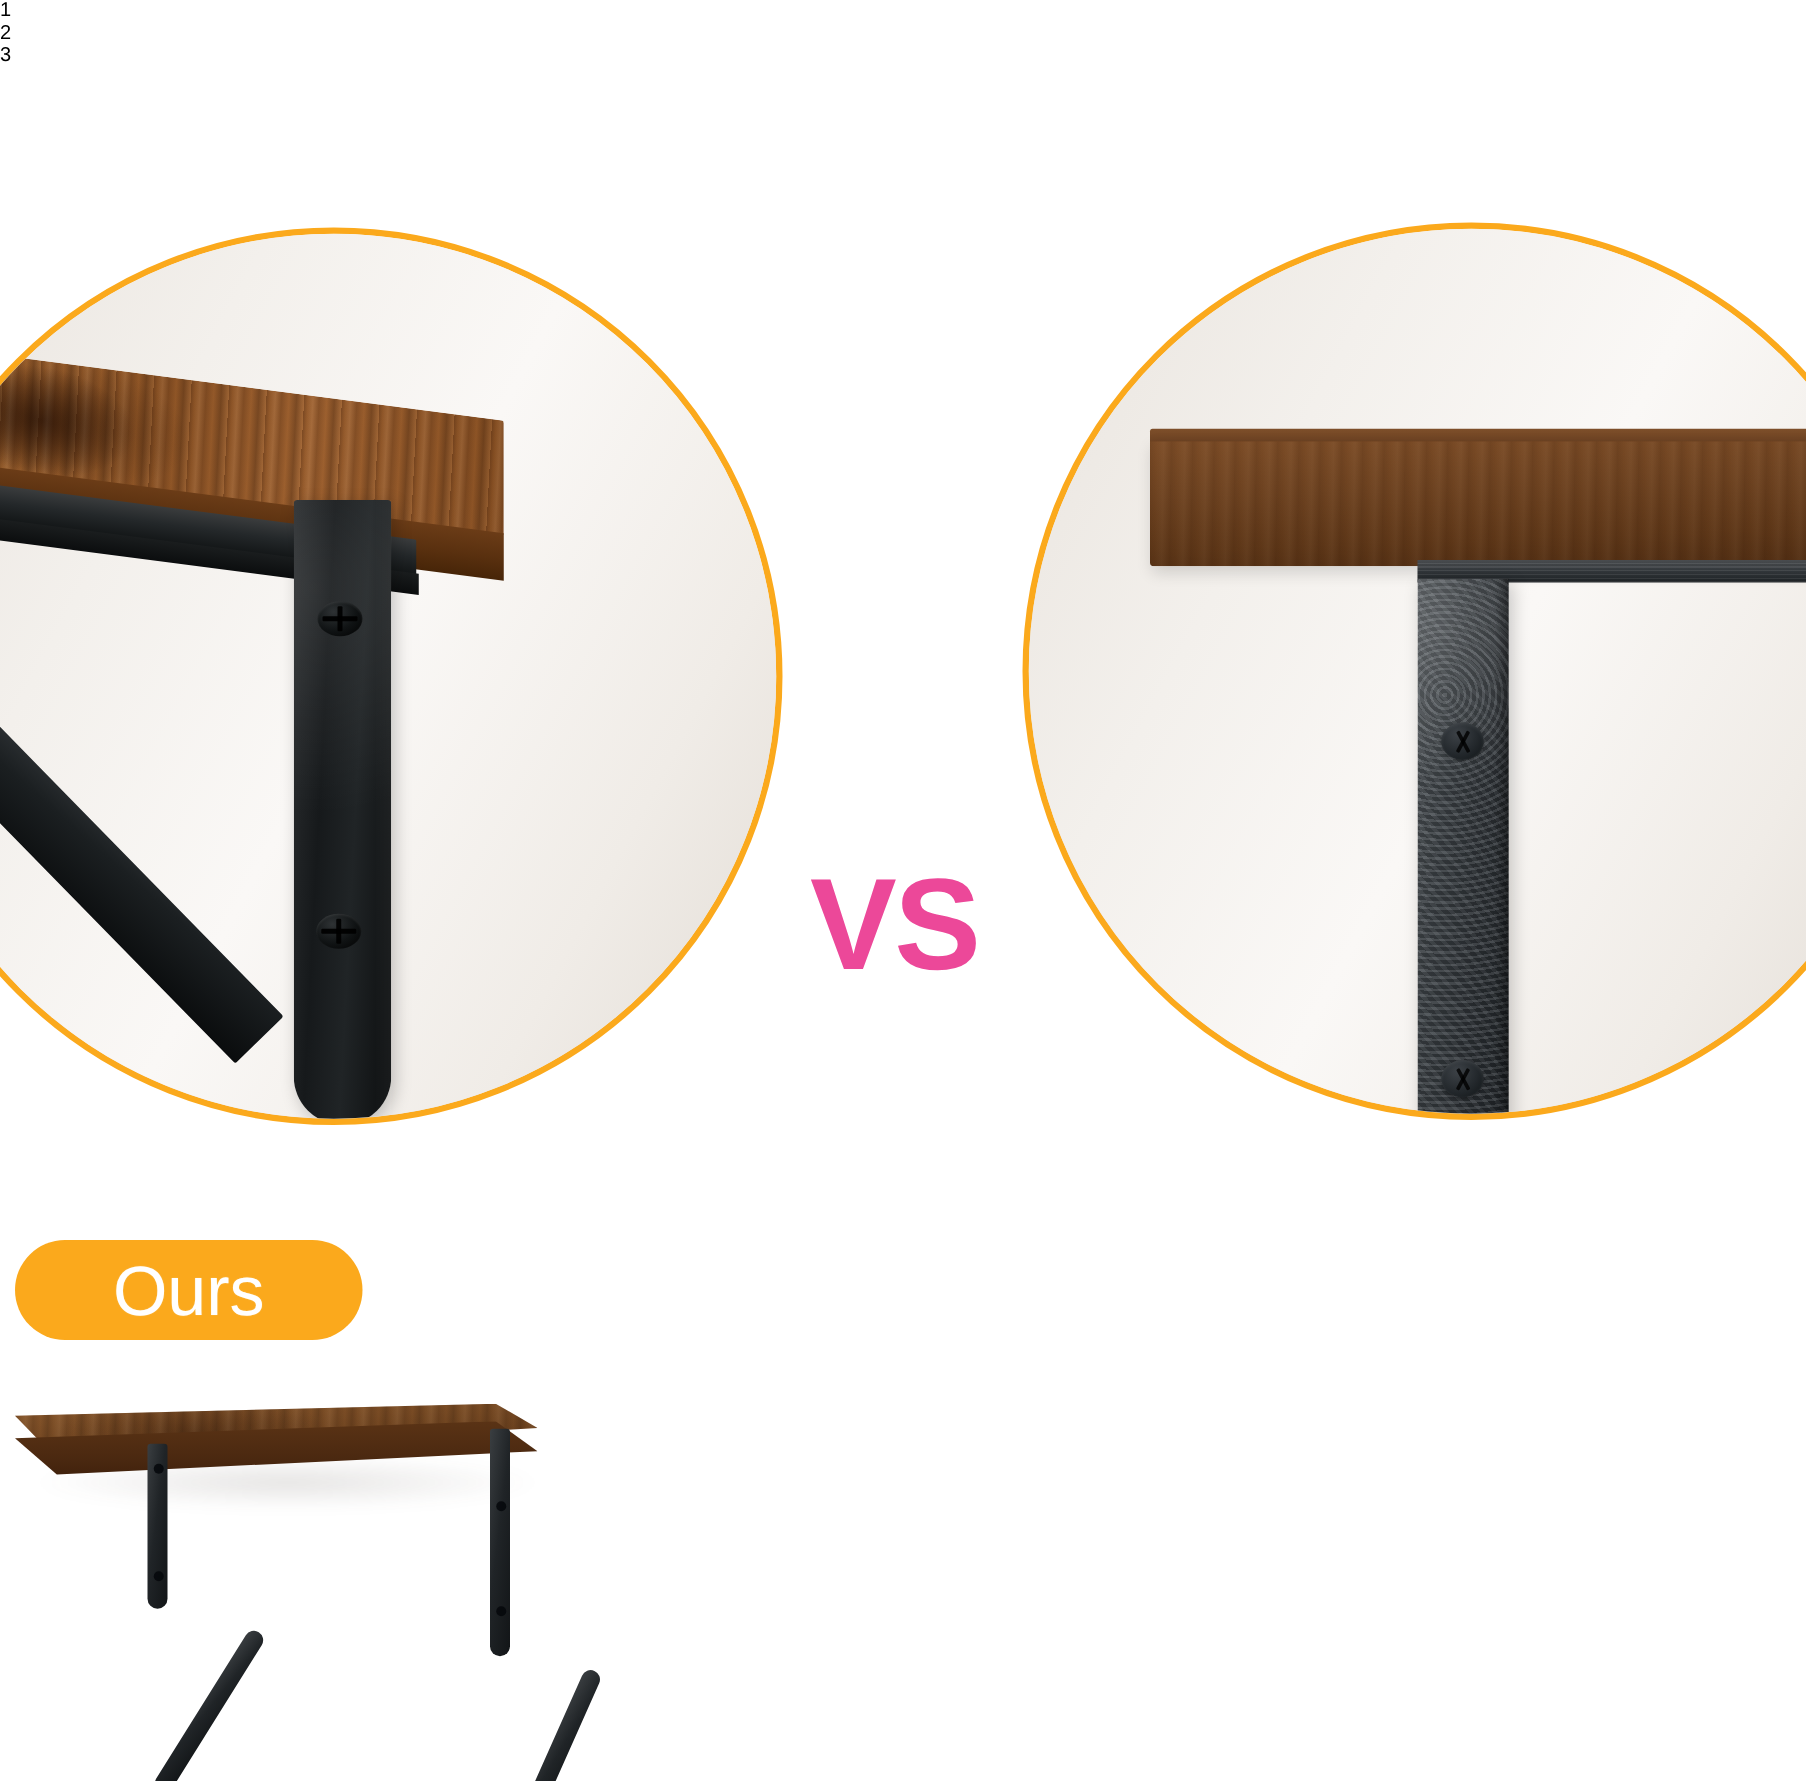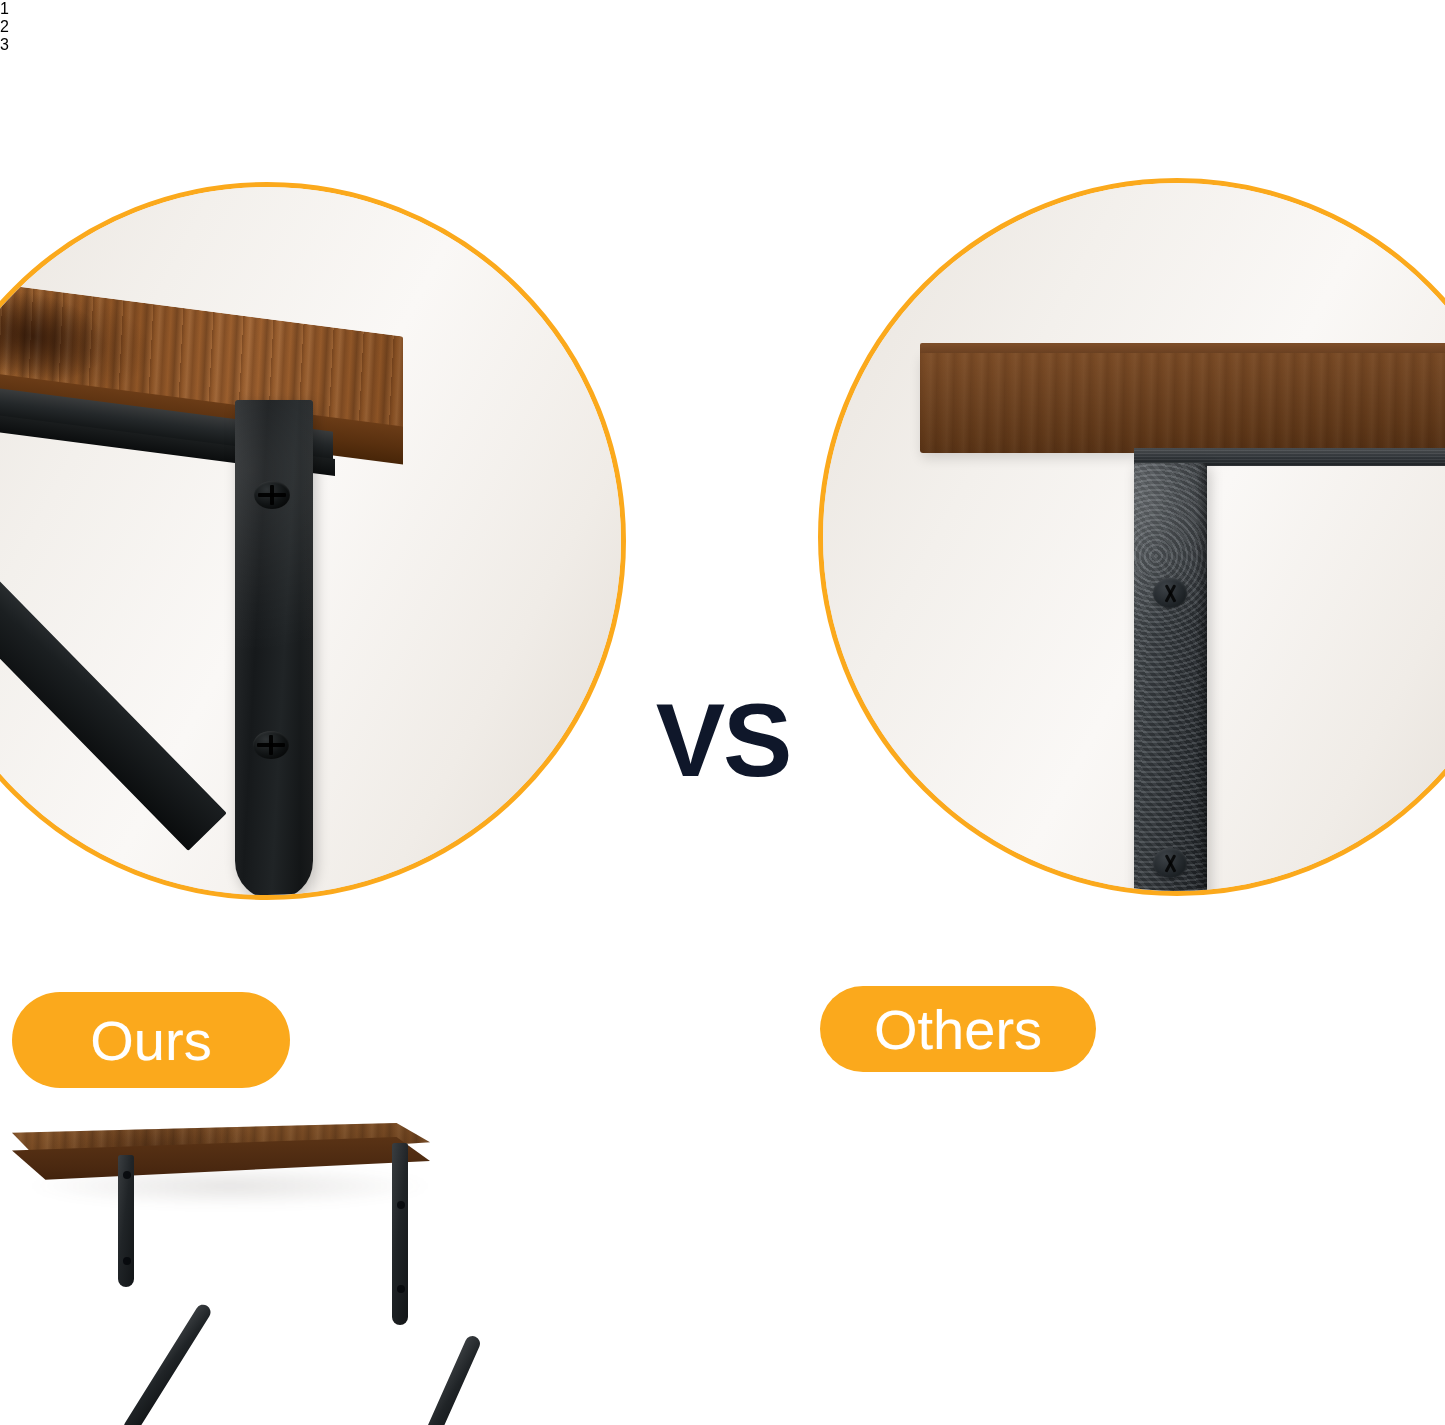--- a/index.html
+++ b/index.html
@@ -290,37 +290,37 @@
     color: #FFFFFF;
     font-size: 56px;
     font-weight: 500;
     z-index: 20;
     text-shadow: 0 0 1px rgba(255,255,255,0.4);
   }
   #badge-ours {
     left: 12px;
     top: 832px;
     width: 278px;
-    height: 96px;
+    height: 80px;
   }
   #badge-others {
     left: 820px;
     top: 826px;
     width: 276px;
     height: 86px;
   }
 
   
   #vs-label {
     position: absolute;
     left: 648px;
     top: 528px;
     width: 150px;
-    text-align: center;
-    color: #0f172a;
+    text-align: left;
+    color: #ec4899;
     font-size: 104px;
     font-weight: bold;
     line-height: 1;
     letter-spacing: -2px;
     z-index: 15;
   }
 
   
   #shelf-row {
     position: absolute;
@@ -428,21 +428,20 @@
 
       <div id="others-bracket-horiz"></div>
       <div id="others-bracket-vert"></div>
 
       <div id="others-screw-1" class="screw-grey"></div>
       <div id="others-screw-2" class="screw-grey"></div>
     </div>
 
     <div id="badge-ours" class="pill-badge">Ours</div>
 
-    <div id="badge-others" class="pill-badge">Others</div>
 
     <div id="vs-label">VS</div>
   </div>
 
   <div id="shelf-row">
 
     <div id="shelf-1" class="shelf-item">
       <div class="shadow-blob" style="left:40px; top:228px; width:400px; height:48px;"></div>
 
       <div class="bk-arm" style="left:108px; top:48px; width:17px; height:178px; border-radius:9px 9px 3px 3px;"></div>

